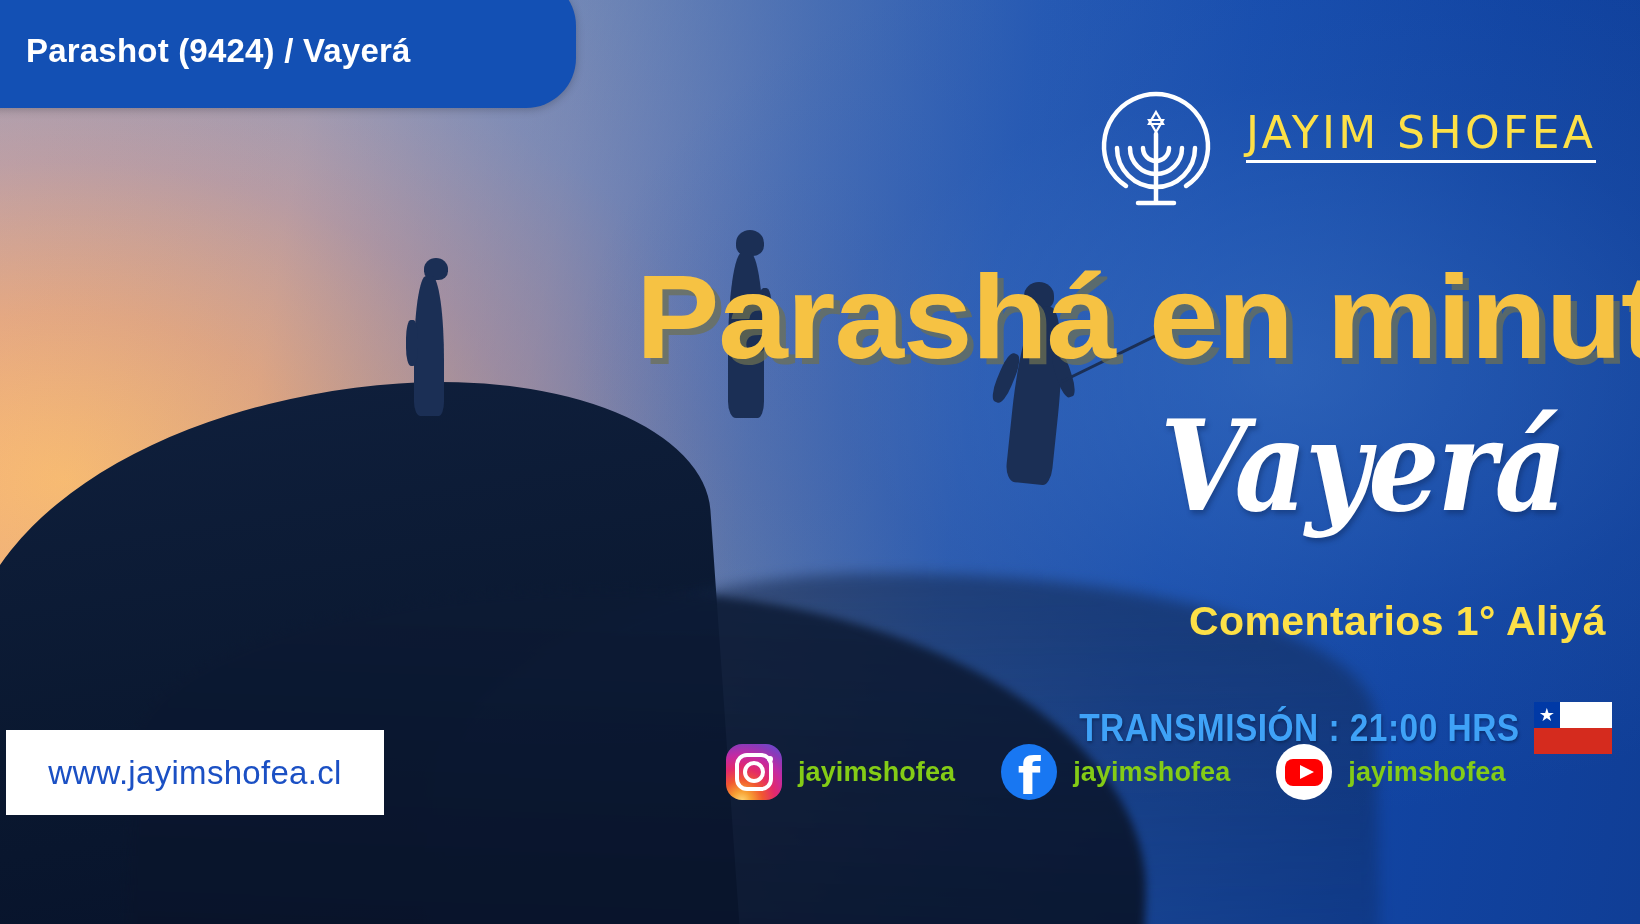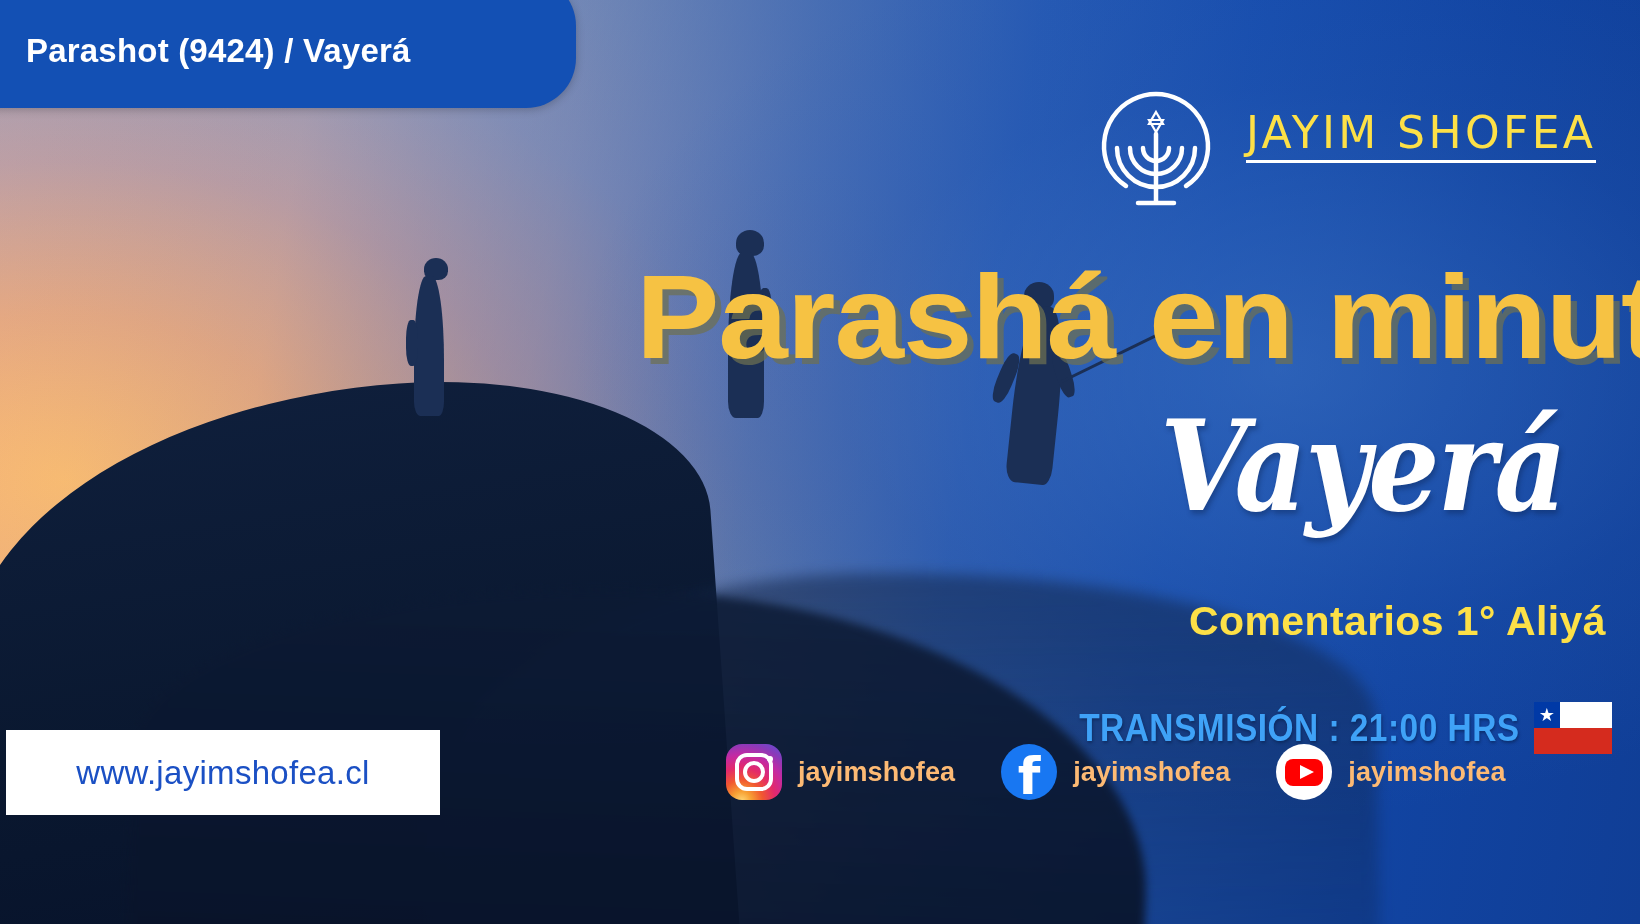--- a/index.html
+++ b/index.html
@@ -265,21 +265,21 @@
     position: absolute; left: 16.6%; top: 25%;
     width: 18px; height: 18px; margin-left: -9px; margin-top: -9px;
     color: #fff; font-size: 18px; line-height: 18px; text-align: center;
   }
 
   
   .web-box {
     position: absolute;
     left: 6px;
     top: 730px;
-    width: 434px;
+    width: 378px;
     height: 85px;
     background: #ffffff;
     display: flex;
     align-items: center;
     justify-content: center;
   }
   .web-box-text {
     color: #1B50C4;
     font-size: 33px;
     letter-spacing: 0.3px;
@@ -294,21 +294,21 @@
     display: flex;
     align-items: center;
     gap: 46px;
   }
   .social-item {
     display: flex;
     align-items: center;
     gap: 16px;
   }
   .social-handle {
-    color: #fdba74;
+    color: #84cc16;
     font-size: 27px;
     font-weight: bold;
     letter-spacing: 0.1px;
     white-space: nowrap;
   }
   .icon-box { width: 56px; height: 56px; flex: none; }
 
   .ig-icon {
     width: 56px; height: 56px; border-radius: 16px;
     background:

